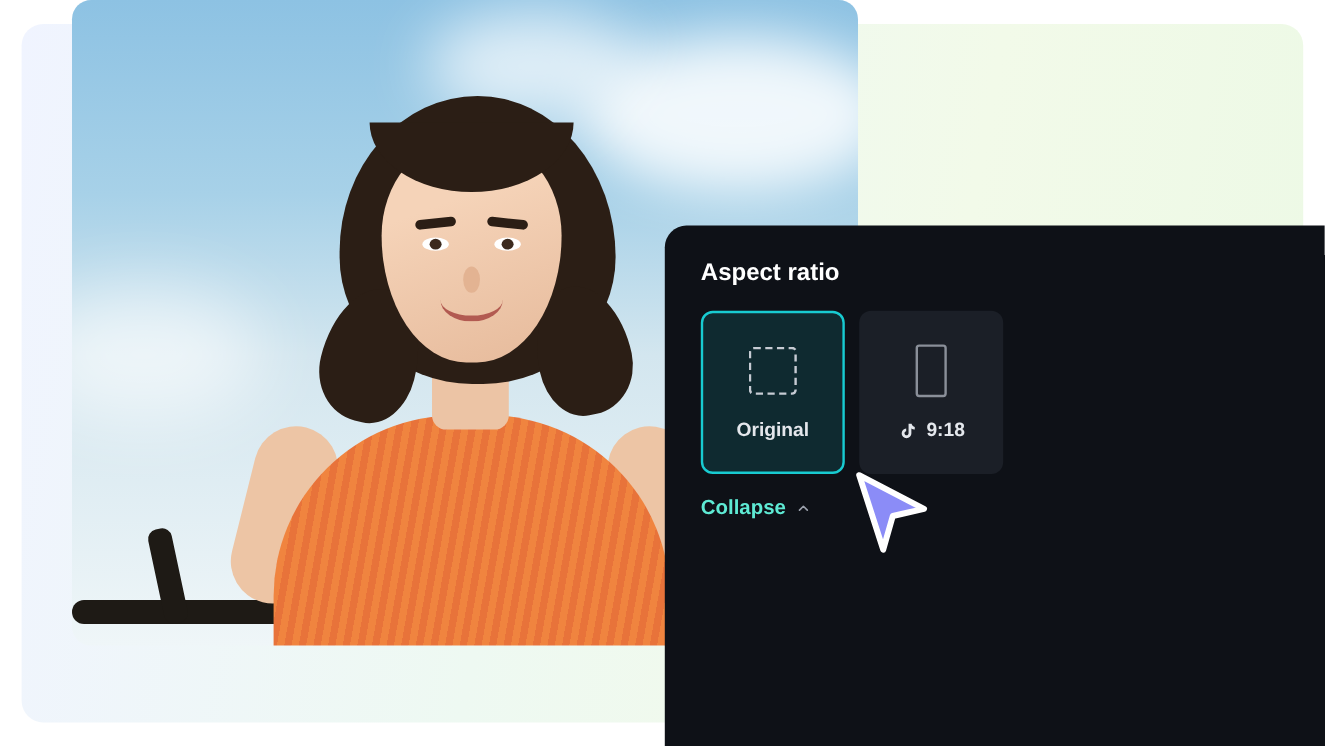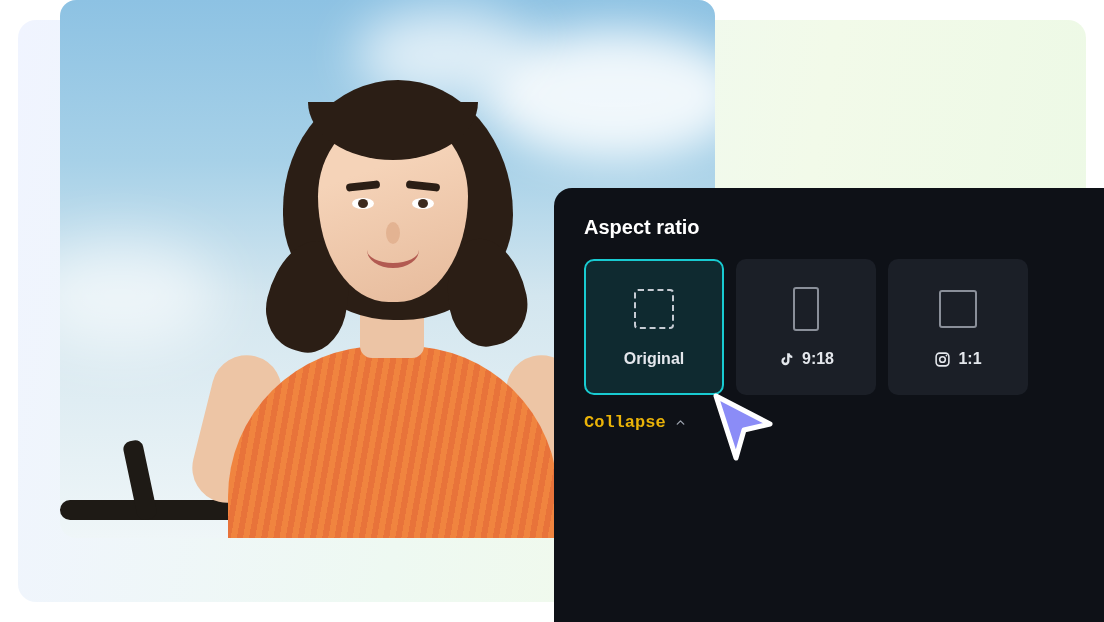--- a/index.html
+++ b/index.html
@@ -77,21 +77,21 @@
       color: #fff;
       overflow: hidden;
     }
     .panel-title {
       font-size: 20px;
       font-weight: 700;
       margin-bottom: 20px;
     }
     .ratio-grid { display: flex; flex-wrap: wrap; gap: 12px; width: 528px; }
     .ratio-tile {
-      width: 140px;
+      width: 120px;
       height: 136px;
       border-radius: 10px;
       background: #1b1f27;
       display: flex;
       flex-direction: column;
       align-items: center;
       justify-content: center;
       gap: 18px;
       cursor: pointer;
     }
@@ -106,24 +106,23 @@
     .shape-21  { width: 48px; height: 24px; border: 2px solid #8a8f99; border-radius: 3px; }
     .ratio-tile.selected .shape-original { border-color: #c6cbd3; }
     .label-row { display: flex; align-items: center; gap: 7px; font-size: 16px; font-weight: 700; color: #e4e7ec; }
     .collapse {
       margin-top: 18px;
       display: flex;
       align-items: center;
       gap: 8px;
       font-size: 17px;
       font-weight: 600;
-      color: #eab308;
+      color: #5eead4;
       cursor: pointer;
       width: fit-content;
-      font-family: Liberation Mono, monospace;
     }
     .cursor-ptr {
       position: absolute;
       left: 708px;
       top: 390px;
       width: 70px;
       height: 74px;
       pointer-events: none;
     }
     .plat-icon { width: 17px; height: 17px; display: inline-flex; align-items: center; justify-content: center; }
@@ -175,35 +174,20 @@
         </div>
         <div class="label-row">
           <span class="plat-icon">
             <svg viewBox="0 0 24 24" width="17" height="17" fill="#e4e7ec">
               <path d="M16.5 3c.4 1.9 1.8 3.4 3.7 3.8v3c-1.4.1-2.8-.3-4-1.1v5.6c0 3.2-2.6 5.7-5.7 5.7S4.8 17.5 4.8 14.3c0-3 2.3-5.5 5.3-5.7v3.1c-1.1.2-2 1.2-2 2.4 0 1.3 1.1 2.4 2.4 2.4s2.4-1.1 2.4-2.4V3h3.6z"></path>
             </svg>
           </span>
           <span>9:18</span>
         </div>
       </div>
-      <div class="ratio-tile">
-        <div class="shape-wrap">
-          <div class="shape-11"></div>
-        </div>
-        <div class="label-row">
-          <span class="plat-icon">
-            <svg viewBox="0 0 24 24" width="17" height="17" fill="none" stroke="#e4e7ec" stroke-width="2.2">
-              <rect x="3" y="3" width="18" height="18" rx="5"></rect>
-              <circle cx="12" cy="12" r="4"></circle>
-              <circle cx="17.5" cy="6.5" r="1.2" fill="#e4e7ec" stroke="none"></circle>
-            </svg>
-          </span>
-          <span>1:1</span>
-        </div>
-      </div>
     </div>
   <div class="collapse">
     <span>Collapse</span>
     <svg width="13" height="13" viewBox="0 0 24 24" fill="none" stroke="#9ba1ac" stroke-width="2.5" stroke-linecap="round" stroke-linejoin="round">
         <polyline points="18 15 12 9 6 15"></polyline>
       </svg>
   </div>
 </div>
 
 <svg class="cursor-ptr" viewBox="0 0 70 74">

